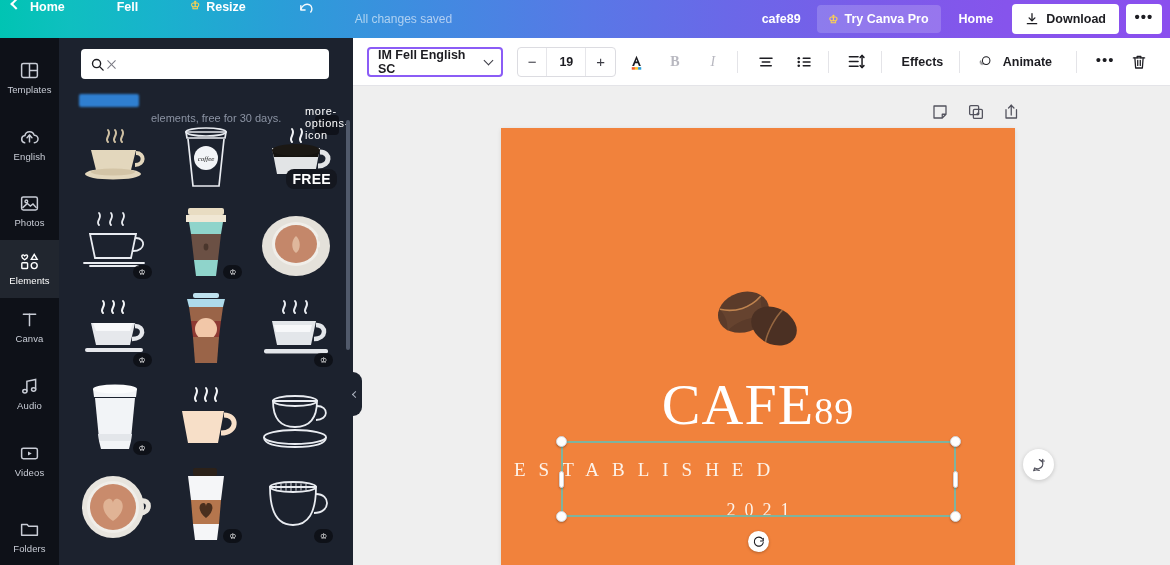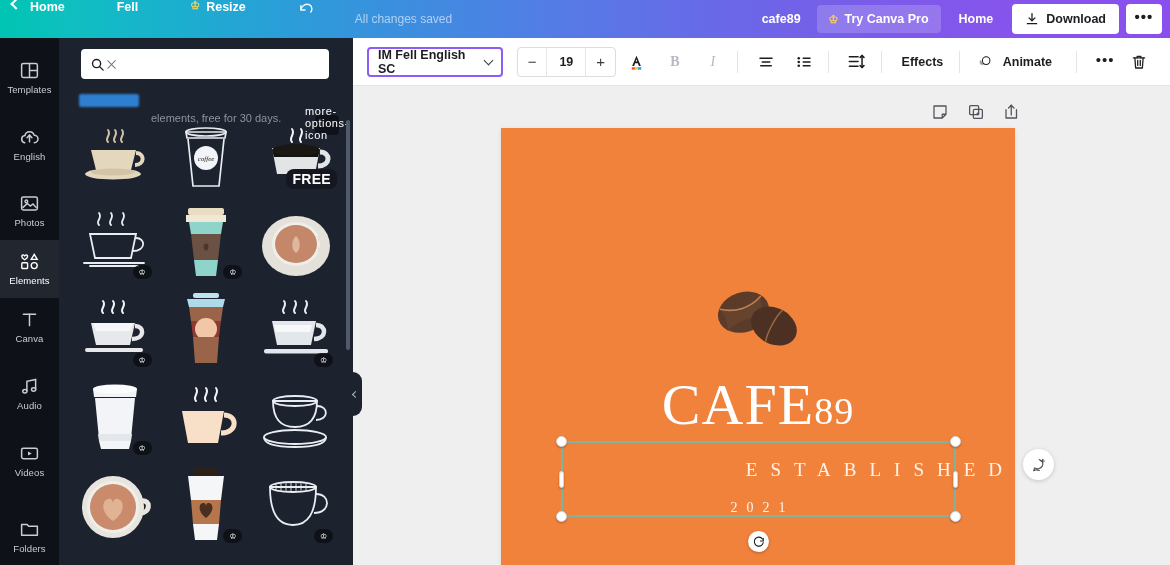--- a/index.html
+++ b/index.html
@@ -227,29 +227,29 @@
   .beans { position: absolute; top: 153px; left: 50%; transform: translateX(-50%); }
   .brand {
     position: absolute; top: 248px; left: 0; width: 100%;
     text-align: center; color: #fff;
     font-family: "Liberation Serif", serif;
     font-size: 58px; line-height: 1; letter-spacing: 1px;
   }
   .brand .suffix { font-size: 38px; }
   .estab {
     position: absolute; top: 331px; left: 0; width: 100%;
-    text-align: right; color: #fdf3ea;
+    text-align: left; color: #fdf3ea;
     font-family: "Liberation Serif", serif;
     font-size: 19px; letter-spacing: 13px; text-indent: 13px;
   }
   .year {
     position: absolute; top: 372px; left: 0; width: 100%;
     text-align: center; color: #fdf3ea;
     font-family: "Liberation Serif", serif;
-    font-size: 14px; letter-spacing: 9px; text-indent: 9px;
+    font-size: 18px; letter-spacing: 9px; text-indent: 9px;
   }
 
   
   .selbox {
     position: absolute; top: 441px; left: 561px;
     width: 395px; height: 76px;
     border: 2px solid #7fb39d; z-index: 12;
   }
   .sh {
     position: absolute; background: #fff; border: 1px solid #d4d4d8;

